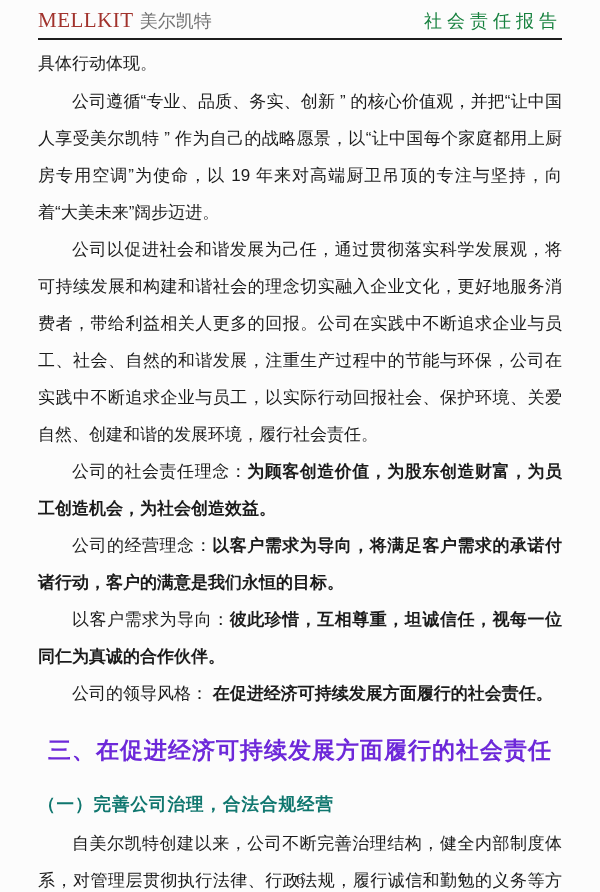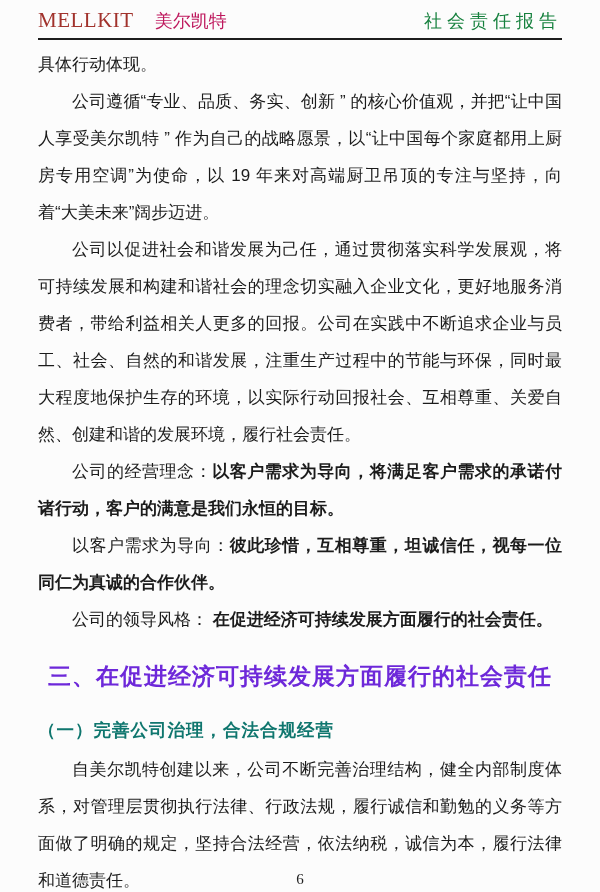--- a/index.html
+++ b/index.html
@@ -18,48 +18,48 @@
 
   
   .header {
     margin: 8px 38px 0 38px;
     display: flex;
     justify-content: space-between;
     align-items: baseline;
     border-bottom: 2px solid #1d1d1d;
     padding-bottom: 5px;
   }
-  .logo { display: flex; align-items: baseline; gap: 21px; }
+  .logo { display: flex; align-items: baseline; gap: 6px; }
   .logo-en {
     font-family: "Liberation Serif", serif;
     font-size: 21px;
     color: #a1322c;
     letter-spacing: 0.5px;
   }
   .logo-cn {
     font-family: "Liberation Serif", serif;
     font-size: 18px;
-    color: #be185d;
+    color: #737373;
   }
   .doc-title {
     font-family: "Liberation Serif", serif;
     font-size: 18px;
     color: #15803d;
     letter-spacing: 5px;
   }
 
   
   .content {
     margin: 6px 38px 0 38px;
     font-size: 17px;
     line-height: 37px;
     text-align: justify;
   }
   .para { text-indent: 2em; }
-  .para.no-indent { text-indent: 0; }
+  .para.no-indent { text-indent: 0; font-family: Liberation Mono, monospace; }
   .bold { font-weight: bold; }
 
   .section-heading {
     font-family: "Liberation Serif", serif;
     font-size: 23px;
     font-weight: bold;
     color: #6d28d9;
     line-height: 34px;
     margin: 22px 0 0 0;
     text-indent: 0;
@@ -101,22 +101,23 @@
     </div>
     <div class="doc-title">社会责任报告</div>
   </div>
 
   <div class="content">
 
     <p class="para no-indent">具体行动体现。</p>
 
     <p class="para">公司遵循“专业、品质、务实、创新 ” 的核心价值观，并把“让中国人享受美尔凯特 ” 作为自己的战略愿景，以“让中国每个家庭都用上厨房专用空调”为使命，以 19 年来对高端厨卫吊顶的专注与坚持，向着“大美未来”阔步迈进。</p>
 
-    <p class="para">公司以促进社会和谐发展为己任，通过贯彻落实科学发展观，将可持续发展和构建和谐社会的理念切实融入企业文化，更好地服务消费者，带给利益相关人更多的回报。公司在实践中不断追求企业与员工、社会、自然的和谐发展，注重生产过程中的节能与环保，同时最大程度地保护生存的环境，以实际行动回报社会、互相尊重、关爱自然、创建和谐的发展环境，履行社会责任。</p>
+    <p class="para">公司以促进社会和谐发展为己任，通过贯彻落实科学发展观，将可持续发展和构建和谐社会的理念切实融入企业文化，更好地服务消费者，带给利益相关人更多的回报。公司在实践中不断追求企业与员工、社会、自然的和谐发展，注重生产过程中的节能与环保，公司在实践中不断追求企业与员工，以实际行动回报社会、保护环境、关爱自然、创建和谐的发展环境，履行社会责任。</p>
 
+    <p class="para"><span>公司的社会责任理念：</span><span class="bold">为顾客创造价值，为股东创造财富，为员工创造机会，为社会创造效益。</span></p>
 
     <p class="para"><span>公司的经营理念：</span><span class="bold">以客户需求为导向，将满足客户需求的承诺付诸行动，客户的满意是我们永恒的目标。</span></p>
 
     <p class="para"><span>以客户需求为导向：</span><span class="bold">彼此珍惜，互相尊重，坦诚信任，视每一位同仁为真诚的合作伙伴。</span></p>
 
     <p class="para"><span>公司的领导风格：</span><span class="bold"> 在促进经济可持续发展方面履行的社会责任。</span></p>
 
     <h1 class="section-heading">三、在促进经济可持续发展方面履行的社会责任</h1>
 
     <h2 class="sub-heading">（一）完善公司治理，合法合规经营</h2>

